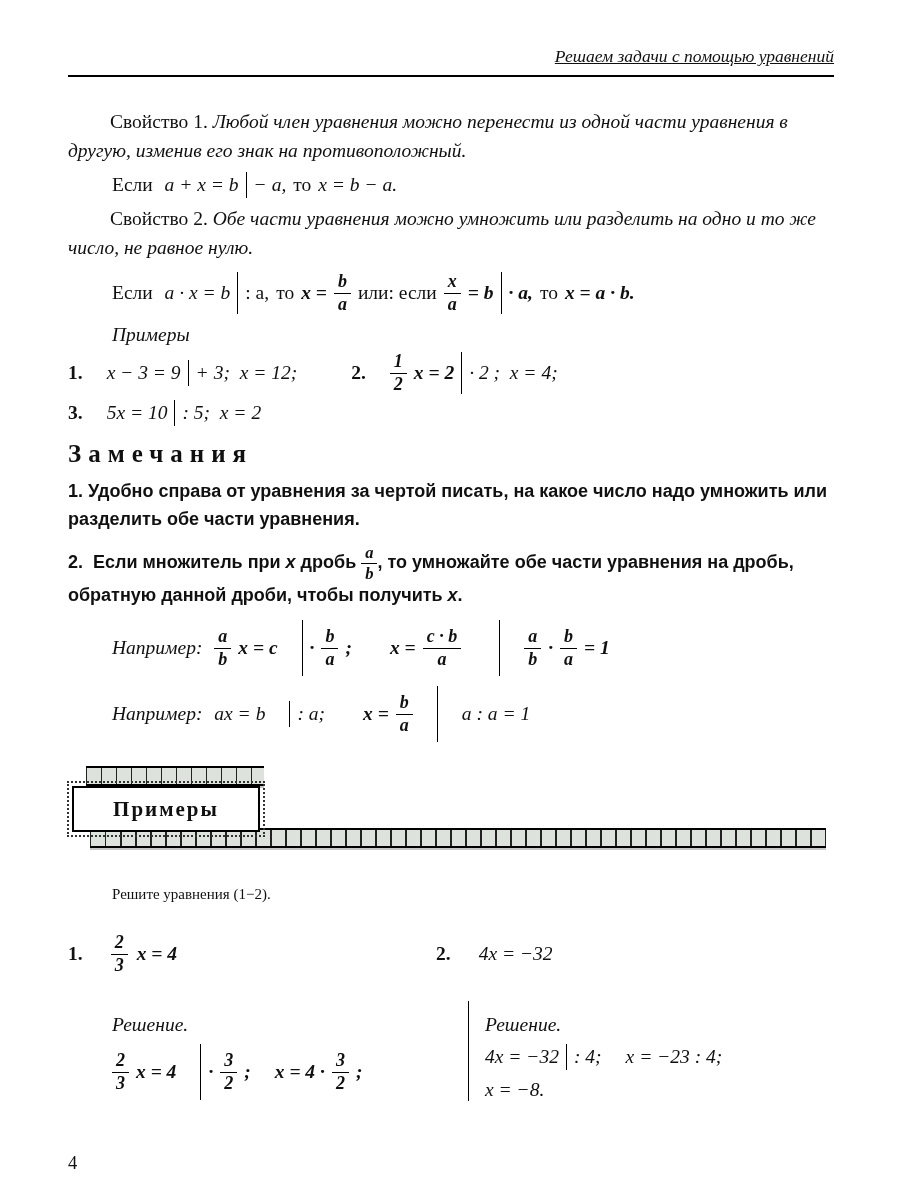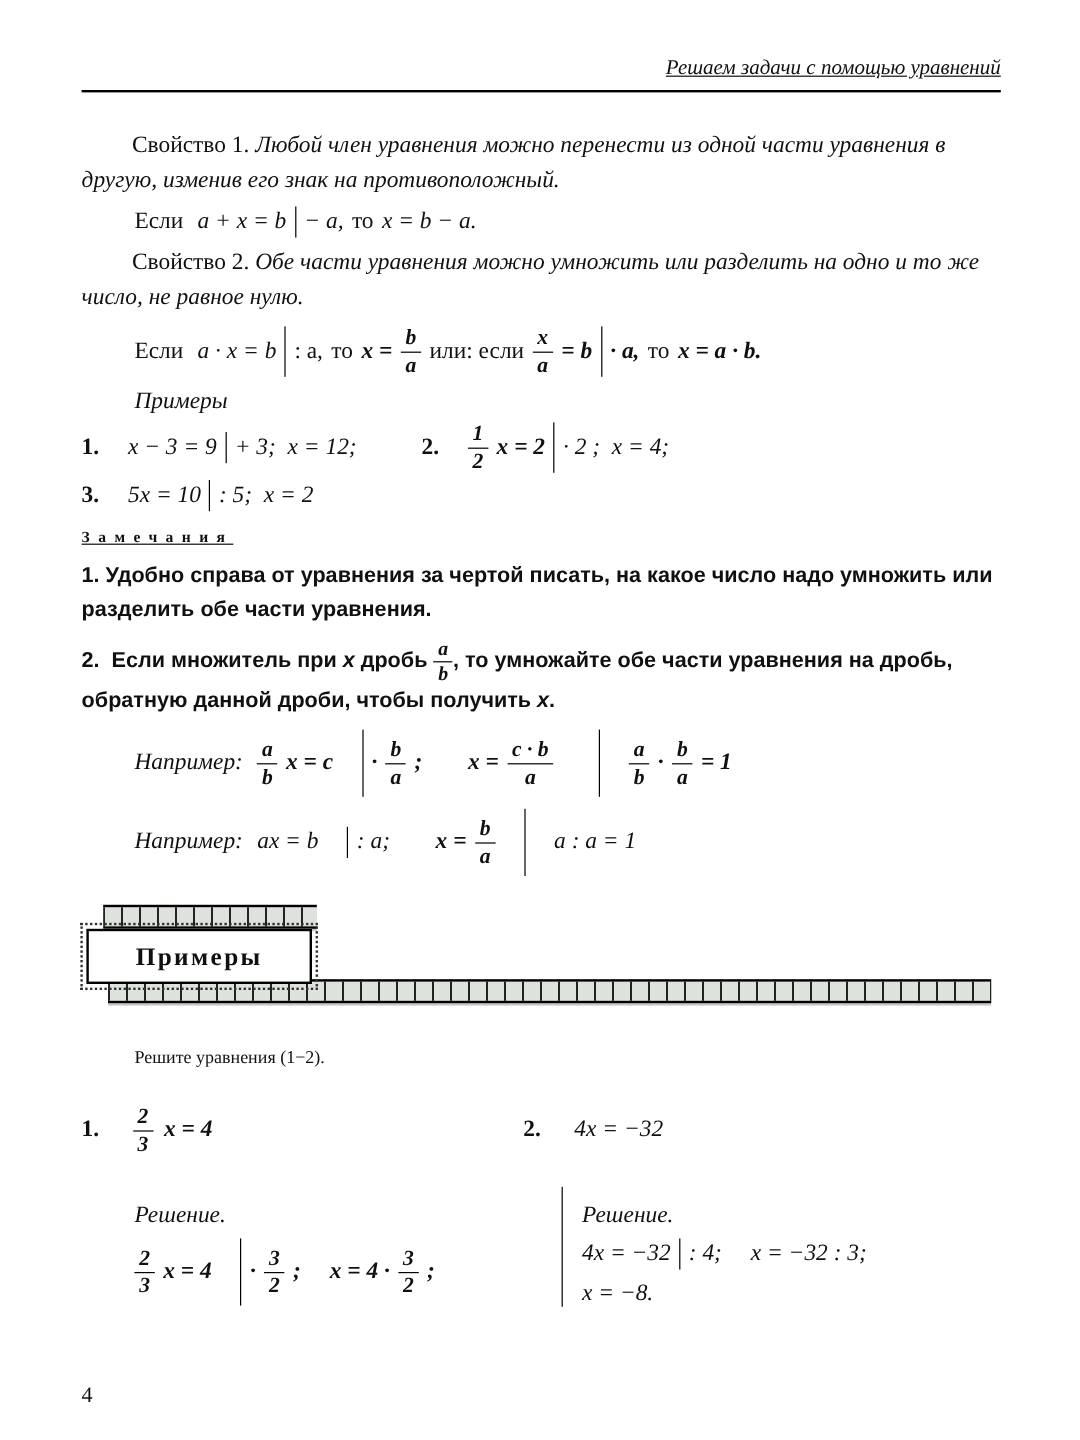--- a/index.html
+++ b/index.html
@@ -33,21 +33,21 @@
 
   .frac { display:inline-block; vertical-align:middle; text-align:center; line-height:1.08; font-style:italic; font-size:18px; flex:0 0 auto; }
   .frac .fn { display:block; border-bottom:1.7px solid #000; padding:0 4px 1px; }
   .frac .fd { display:block; padding-top:1px; }
   .frac.bold { font-weight:bold; }
   .frac.inline { font-size:16.5px; }
 
   .sp10 { width:10px; flex:0 0 auto; } .sp24 { width:24px; flex:0 0 auto; } .sp40 { width:40px; flex:0 0 auto; }
 
   .sans-note { font-family:"Liberation Sans", sans-serif; font-weight:bold; font-size:18px; line-height:1.55; }
-  .remark-head { font-weight:bold; font-size:13px; letter-spacing:7px; margin-top:14px;text-decoration:underline; }
+  .remark-head { font-weight:bold; font-size:25px; letter-spacing:7px; margin-top:14px; }
 
   
   .banner { position:relative; height:96px; margin-top:24px; }
   .strip { position:absolute; height:20px; background-color:#dde3dc;
            background-image:repeating-linear-gradient(90deg, rgba(0,0,0,0.85) 0 1.5px, transparent 1.5px 15px);
            border-top:2px solid #000; border-bottom:2px solid #000;
            box-shadow:0 2px 0 rgba(0,0,0,0.22); }
   .strip-short { left:18px; top:0; width:178px; }
   .strip-long { left:22px; right:8px; top:62px; }
   .banner-box { position:absolute; left:4px; top:20px; width:188px; height:46px; background:#fff;
@@ -263,21 +263,21 @@
       </div>
 
     </div>
     <div class="sol-right">
       <div class="sol-line it seg">Решение.</div>
       <div class="sol-eq">
         <span class="m seg">4x = −32</span>
         <span class="vbar h-sm"></span>
         <span class="m seg">: 4;</span>
         <span class="sp10"></span>
-        <span class="m seg">x = −32 : 3;</span>
+        <span class="m seg">x = −23 : 4;</span>
       </div>
       <div class="sol-line m seg">x = −8.</div>
 
     </div>
   </div>
 
 </div>
 
 <div class="page-number">4</div>
 

